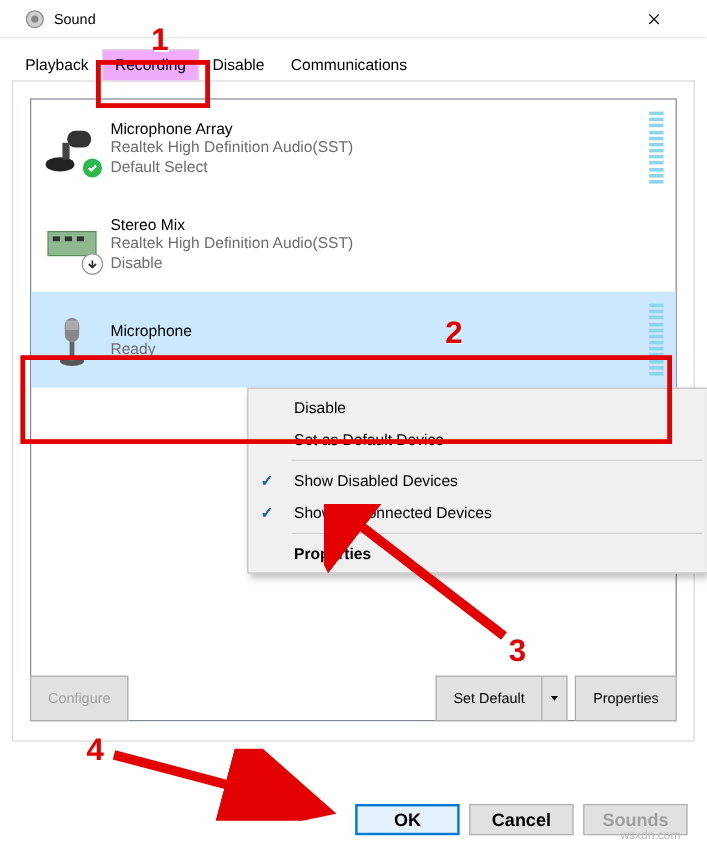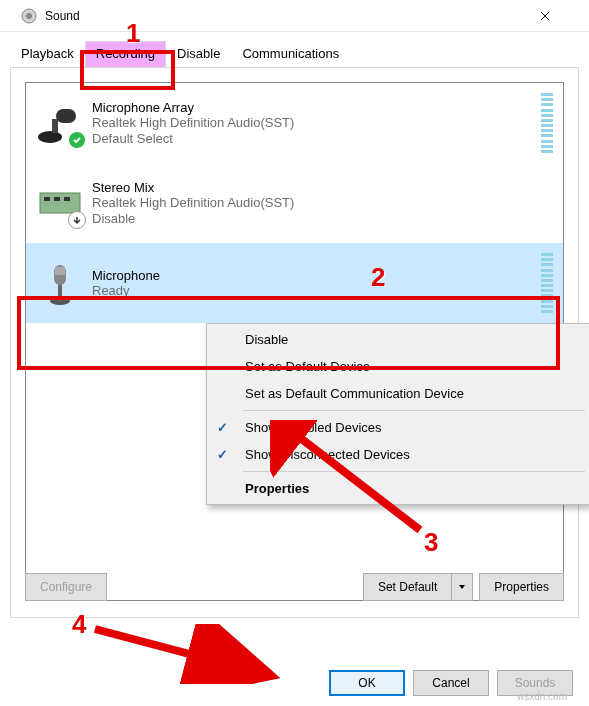--- a/index.html
+++ b/index.html
@@ -36,29 +36,29 @@
   .badge.green { background:#2db84d; border:1px solid #fff; }
   .badge.arrow { background:#fff; border:1px solid #999; }
   
   .context-menu { position: absolute; left: 154px; top: 240px; width: 384px; background: #f0f0f0; border: 1px solid #c0c0c0; box-shadow: 2px 4px 6px rgba(0,0,0,0.25); padding: 2px; margin-left: 26px; }
   .ctx-item { padding: 6px 8px 6px 36px; font-size: 13px; cursor: default; position: relative; }
   .ctx-sep { height: 1px; background: #d0d0d0; margin: 3px 2px 3px 34px; }
   .ctx-check { position: absolute; left: 8px; top: 6px; color: #1e5fae; font-weight: bold; }
   .ctx-item.bold { font-weight: bold; }
   
   .bottom-buttons { position: absolute; bottom: 16px; left: 14px; right: 14px; display: flex; justify-content: space-between; align-items: center; }
-  .btn { height: 28px; font-size: 12px; background: #e1e1e1; border: 1px solid #adadad; padding: 0 14px; cursor: pointer; display:inline-flex; align-items:center; }
+  .btn { height: 38px; font-size: 12px; background: #e1e1e1; border: 1px solid #adadad; padding: 0 14px; cursor: pointer; display:inline-flex; align-items:center; }
   .btn.disabled { color: #a0a0a0; }
   .btn-group { display: flex; gap: 6px; }
   .split-btn { display: flex; }
   .split-btn .btn { border-right: none; }
   .split-btn .caret { width: 22px; border: 1px solid #adadad; background:#e1e1e1; display:flex; align-items:center; justify-content:center; }
   
   .dialog-footer { position: absolute; bottom: 10px; left: 0; right: 0; display: flex; justify-content: flex-end; gap: 8px; padding: 0 16px; }
-  .footer-btn { width: 76px; height: 26px; font-size: 12px; background: #e1e1e1; border: 1px solid #adadad; cursor: pointer; }
+  .footer-btn { width: 87px; height: 26px; font-size: 15px; background: #e1e1e1; border: 1px solid #adadad; cursor: pointer; font-weight: bold; }
   .footer-btn.primary { border: 2px solid #0078d7; background: #e5f1fb; }
   .footer-btn.disabled { color: #a0a0a0; }
   
   
   .anno-box { position: absolute; border: 4px solid #e30000; pointer-events: none; }
   .anno-num { position: absolute; font-size: 26px; font-weight: 900; color: #e30000; pointer-events: none; text-shadow: 1px 1px 0 #fff; }
   .anno-arrow { position: absolute; pointer-events: none; }
   
   .watermark { position: absolute; bottom: 4px; right: 22px; font-size: 10px; color: #bbb; }
 </style>
@@ -172,21 +172,20 @@
             <span></span>
             <span></span>
             <span></span>
             <span></span>
           </div>
       </div>
 
       <div class="context-menu">
         <div class="ctx-item">Disable</div>
         <div class="ctx-item">Set as Default Device</div>
-        <div class="ctx-item">Set as Default Communication Device</div>
         <div class="ctx-sep"></div>
         <div class="ctx-item">
           <span class="ctx-check">✓</span>
           <span>Show Disabled Devices</span>
         </div>
         <div class="ctx-item">
           <span class="ctx-check">✓</span>
           <span>Show Disconnected Devices</span>
         </div>
         <div class="ctx-sep"></div>

